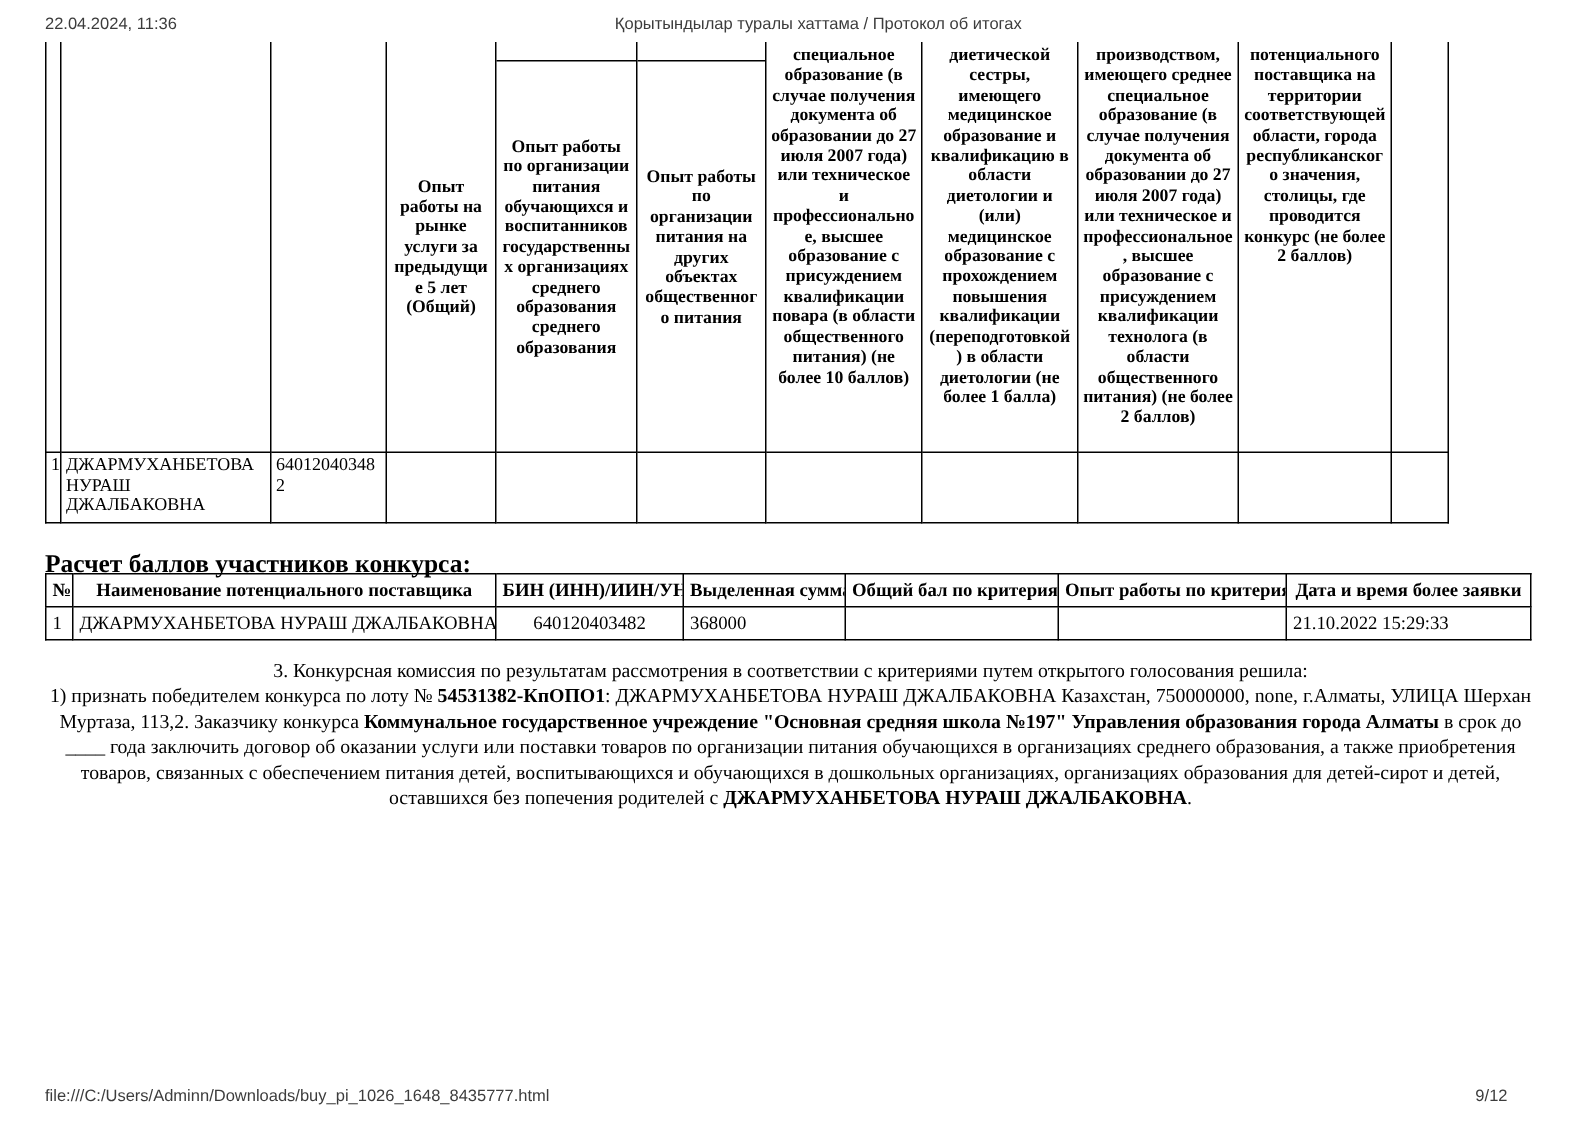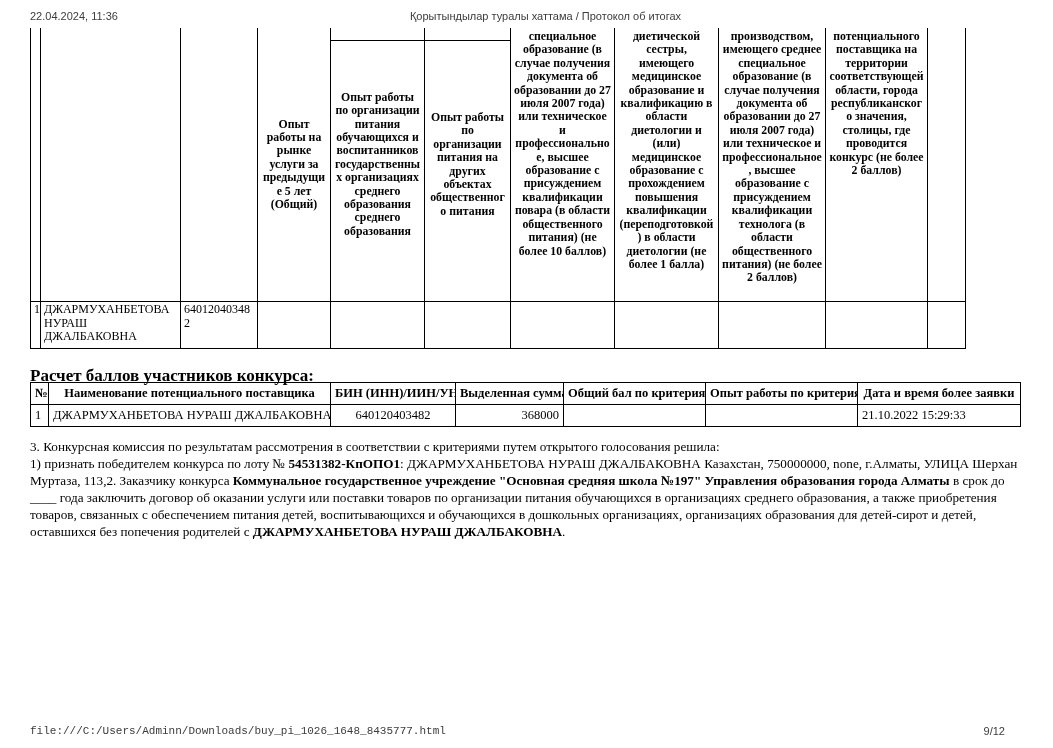--- a/index.html
+++ b/index.html
@@ -15,21 +15,21 @@
   
   .print-meta {
     position: absolute;
     font-family: "Liberation Sans", "DejaVu Sans", sans-serif;
     font-size: 11px;
     color: #3c3c3c;
     white-space: nowrap;
   }
   #hdr-date  { top: 10px; left: 30px; }
   #hdr-title { top: 10px; left: 0; width: 1053px; text-align: center; padding-left: 19px; }
-  #ftr-url   { top: 725px; left: 30px; font-family: Liberation Mono, monospace; }
+  #ftr-url   { top: 725px; left: 30px; }
   #ftr-page  { top: 725px; right: 48px; }
 
   
   table { border-collapse: collapse; table-layout: fixed; }
   .criteria {
     position: absolute; top: 28px; left: 30px;
     width: 935px;
     font-size: 11.8px;
   }
   .criteria td {
@@ -73,30 +73,30 @@
   }
   .scores td {
     border: 1px solid #000;
     padding: 1px 4px;
     height: 19px;
     overflow: hidden;
     white-space: nowrap;
   }
   .scores tr.hdr td { font-weight: bold; text-align: center; }
   .scores td.al-c { text-align: center; }
-  .scores td.al-r { text-align: right; }
+  .scores td.al-r { }
   .scores td.al-l { text-align: left; }
 
   
   .resolution {
     position: absolute; top: 438px; left: 30px;
     width: 994px;
     font-size: 13.2px;
     line-height: 17px;
-    text-align: left;
+    text-align: center;
   }
   .resolution b { font-weight: bold; }
 </style>
 </head>
 <body>
 
 <div class="print-meta" id="hdr-date">22.04.2024, 11:36</div>
 <div class="print-meta" id="hdr-title">Қорытындылар туралы хаттама / Протокол об итогах</div>
 
 <table class="criteria">

